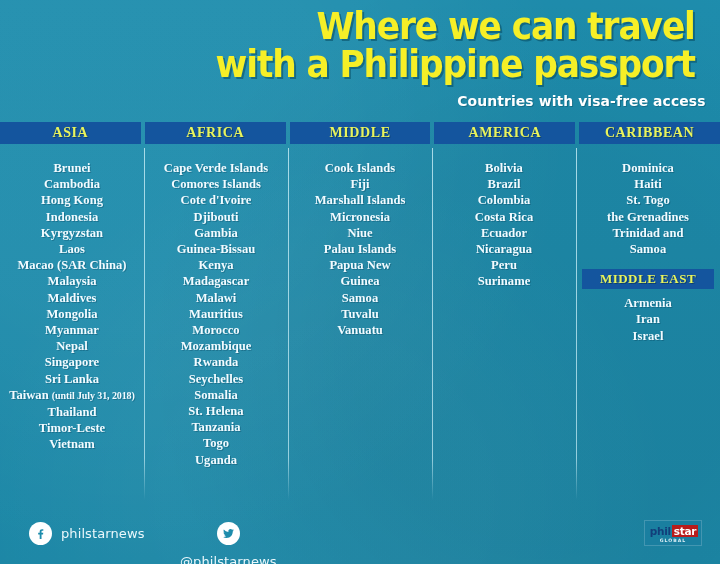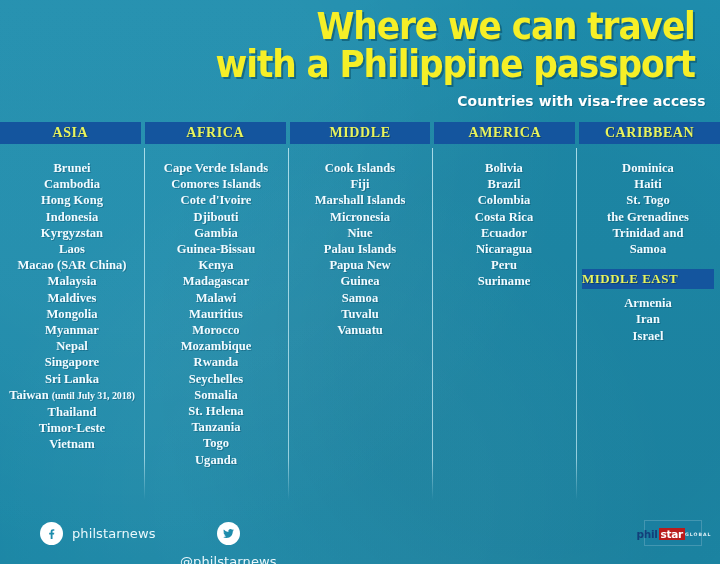--- a/index.html
+++ b/index.html
@@ -106,42 +106,42 @@
     font-weight:bold;
     letter-spacing:-.1px;
     vertical-align:baseline;
   }
 
   
   .sub-band{
     margin:12px 6px 6px 6px;
     background:#14559e;
     height:20px;
-    display:flex; align-items:center; justify-content:flex-start;
+    display:flex; align-items:center; justify-content:center;
   }
   .sub-band span{
     font-family:"Liberation Serif", serif;
     font-weight:bold;
     font-size:13px;
     letter-spacing:.5px;
     color:#e8f35c;
     text-shadow:1px 1px 0 rgba(0,40,70,.5);
   }
 
   
   .footer{
     position:absolute;
     left:0; bottom:0; width:720px; height:60px;
   }
   .social{
     position:absolute;
     display:flex; align-items:center; gap:9px;
     top:18px;
   }
-  .social.fb{ left:40px; }
+  .social.fb{ left:29px; }
   .social.tw{ left:180px;flex-direction:column; }
   .badge{
     width:23px; height:23px; border-radius:50%;
     background:#ffffff;
     display:flex; align-items:center; justify-content:center;
     flex:0 0 auto;
   }
   .badge svg{ display:block; }
   .handle{
     font-family:"DejaVu Sans", sans-serif;
@@ -149,21 +149,21 @@
     color:#eaf8fc;
     letter-spacing:.1px;
   }
 
   .logo{
     position:absolute;
     right:18px; top:16px;
     width:58px; height:26px;
     background:#1a7fa0;
     border:1px solid rgba(255,255,255,.18);
-    display:flex; flex-direction:row;
+    display:flex; flex-direction:column;
     align-items:center; justify-content:center;
     padding-top:1px;
   }
   .logo-row{
     display:flex; align-items:stretch;
     font-family:"DejaVu Sans", sans-serif;
     font-weight:bold;
     font-size:10.5px;
     line-height:12px;
   }

